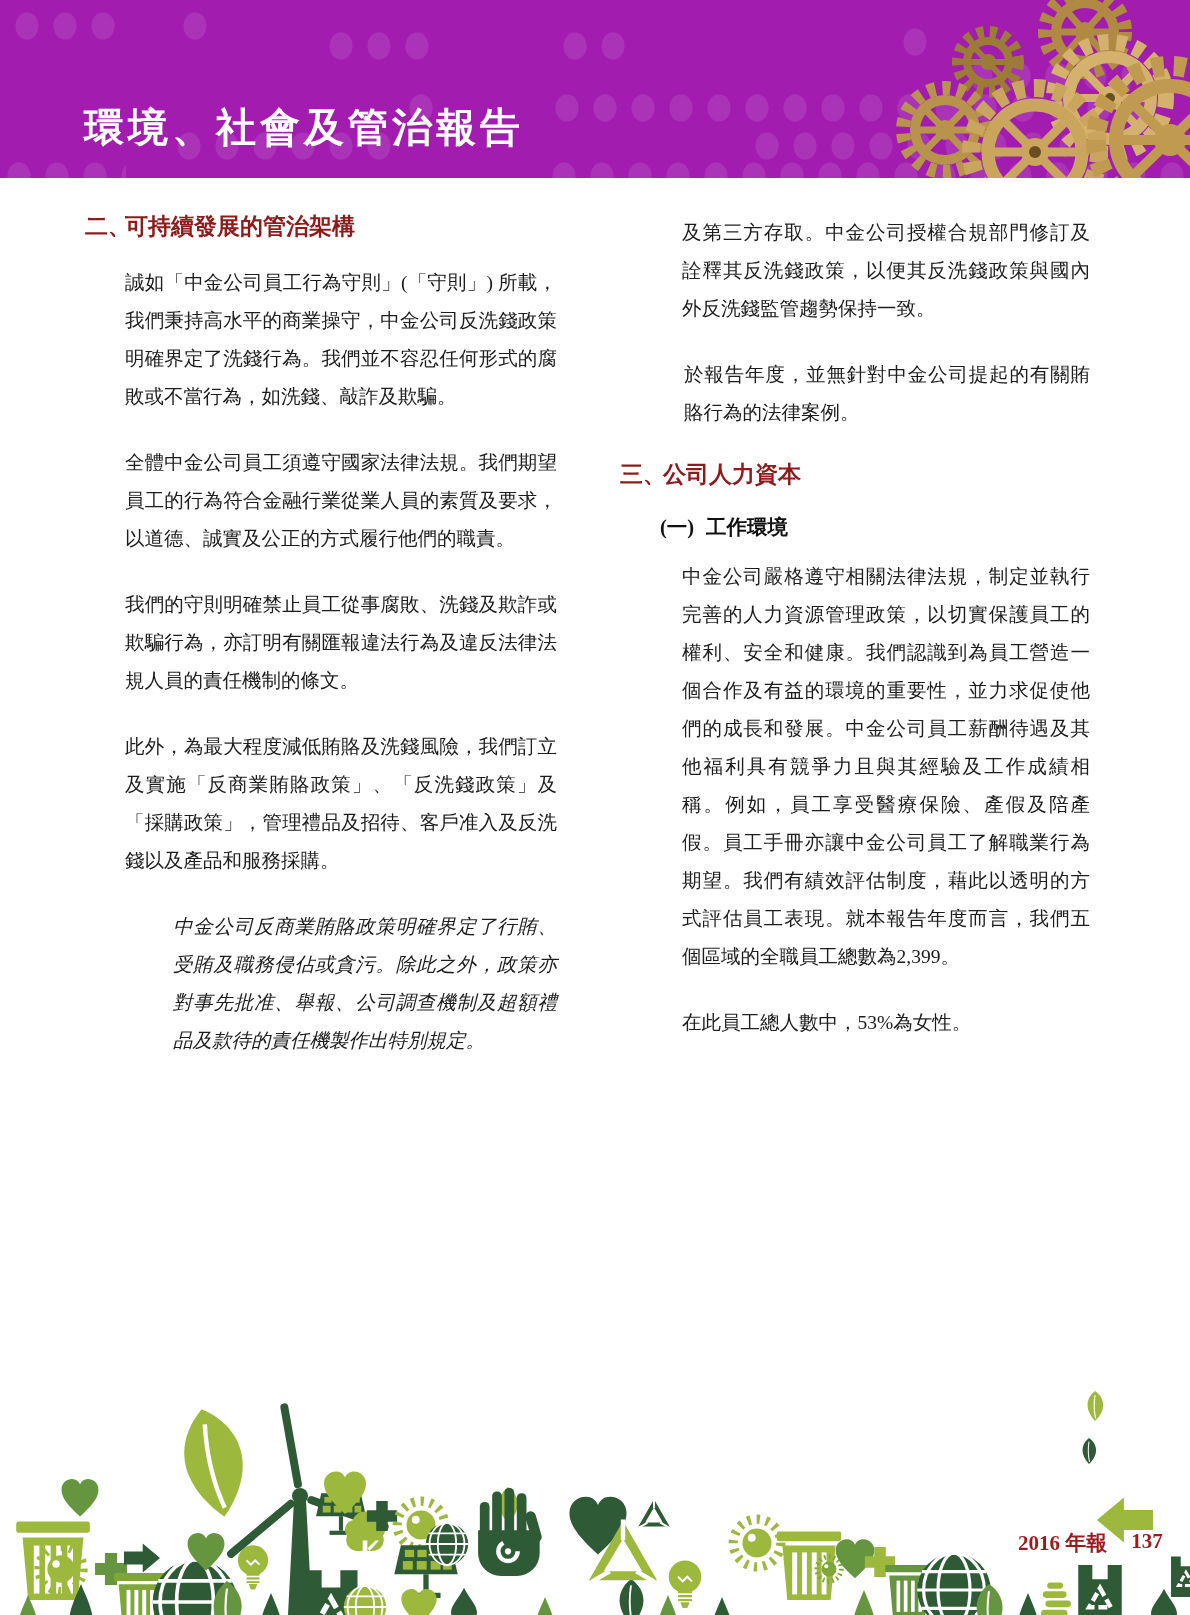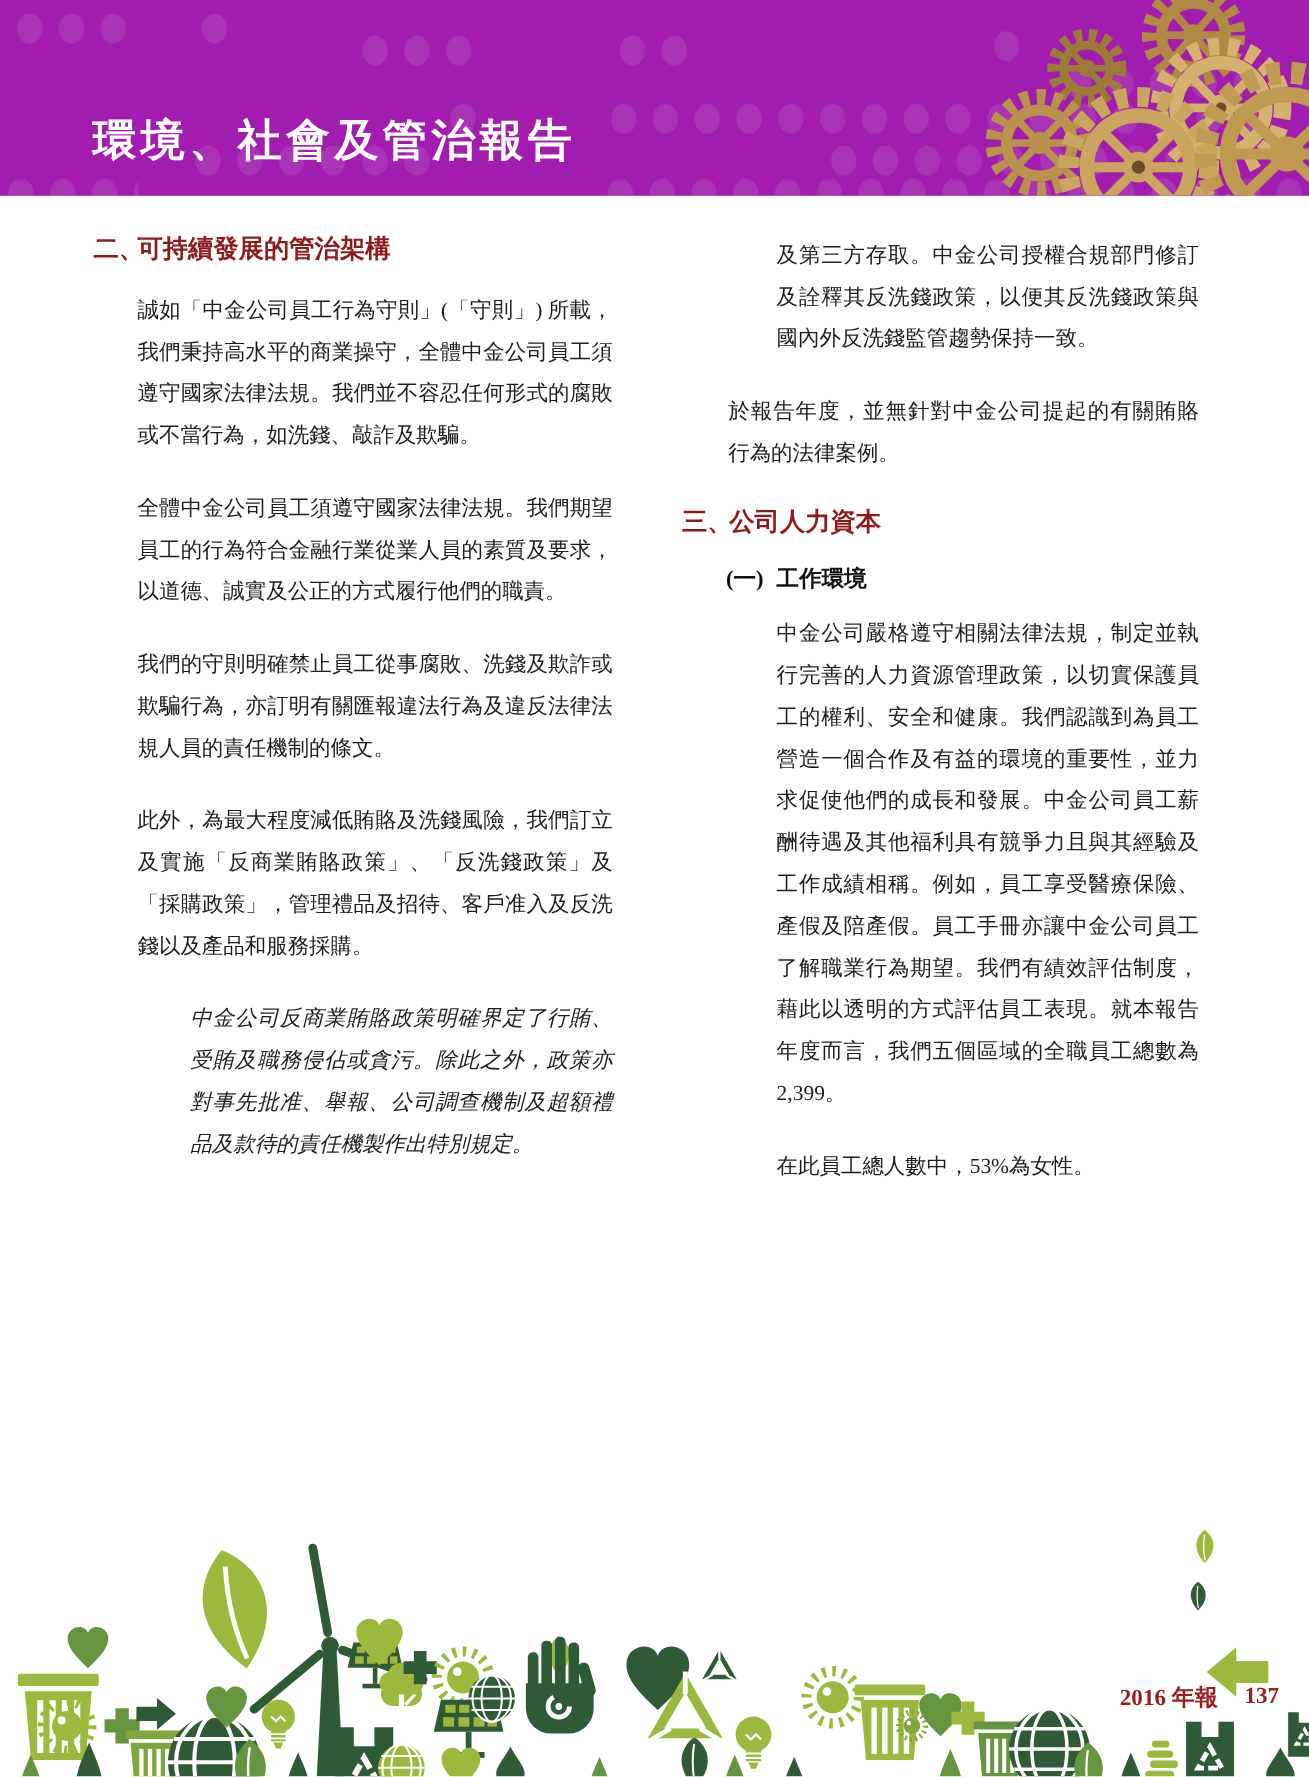--- a/index.html
+++ b/index.html
@@ -50,22 +50,22 @@
   h3.sub {
     display:flex; margin:8px 0 16px 40px;
     font-size:20.5px; line-height:30px; font-weight:bold;
     color:#111111; text-align:left;
   }
   h3.sub .num { flex:none; width:46px; }
 
   p { margin:0 0 28px 0; }
   .col-left  p.l1 { margin-left:40px; }
   .col-left  p.l2 { margin-left:88px;font-style:italic; }
-  .col-right p.l1 { margin-left:42px; }
-  .col-right p.l2 { margin-left:86px; }
+  .col-right p.l1 { margin-left:64px; }
+  .col-right p.l2 { margin-left:62px; }
 
   
   .footer {
     position:absolute; left:1018px; top:1529px;
     display:flex; gap:24px;
     font-size:21px; font-weight:bold; color:#9b1b1f;
     white-space:nowrap;
     justify-content:flex-end;
   }
 
@@ -150,21 +150,21 @@
   </svg>
 
   <div class="banner-title">環境、社會及管治報告</div>
 </div>
 
 <div class="col col-left">
   <h2 class="sec">
     <span class="num">二、</span>
     <span>可持續發展的管治架構</span>
   </h2>
-  <p class="l1">誠如「中金公司員工行為守則」(「守則」) 所載，我們秉持高水平的商業操守，全體中金公司員工須遵守國家法律法規。我們並不容忍任何形式的腐敗或不當行為，如洗錢、敲詐及欺騙。</p>
+  <p class="l1">誠如「中金公司員工行為守則」(「守則」) 所載，我們秉持高水平的商業操守，中金公司反洗錢政策明確界定了洗錢行為。我們並不容忍任何形式的腐敗或不當行為，如洗錢、敲詐及欺騙。</p>
   <p class="l1">全體中金公司員工須遵守國家法律法規。我們期望員工的行為符合金融行業從業人員的素質及要求，以道德、誠實及公正的方式履行他們的職責。</p>
   <p class="l1">我們的守則明確禁止員工從事腐敗、洗錢及欺詐或欺騙行為，亦訂明有關匯報違法行為及違反法律法規人員的責任機制的條文。</p>
   <p class="l1">此外，為最大程度減低賄賂及洗錢風險，我們訂立及實施「反商業賄賂政策」、「反洗錢政策」及「採購政策」，管理禮品及招待、客戶准入及反洗錢以及產品和服務採購。</p>
   <p class="l2">中金公司反商業賄賂政策明確界定了行賄、受賄及職務侵佔或貪污。除此之外，政策亦對事先批准、舉報、公司調查機制及超額禮品及款待的責任機製作出特別規定。</p>
 </div>
 
 <div class="col col-right">
   <p class="l2">及第三方存取。中金公司授權合規部門修訂及詮釋其反洗錢政策，以便其反洗錢政策與國內外反洗錢監管趨勢保持一致。</p>
   <p class="l1">於報告年度，並無針對中金公司提起的有關賄賂行為的法律案例。</p>
   <h2 class="sec">

